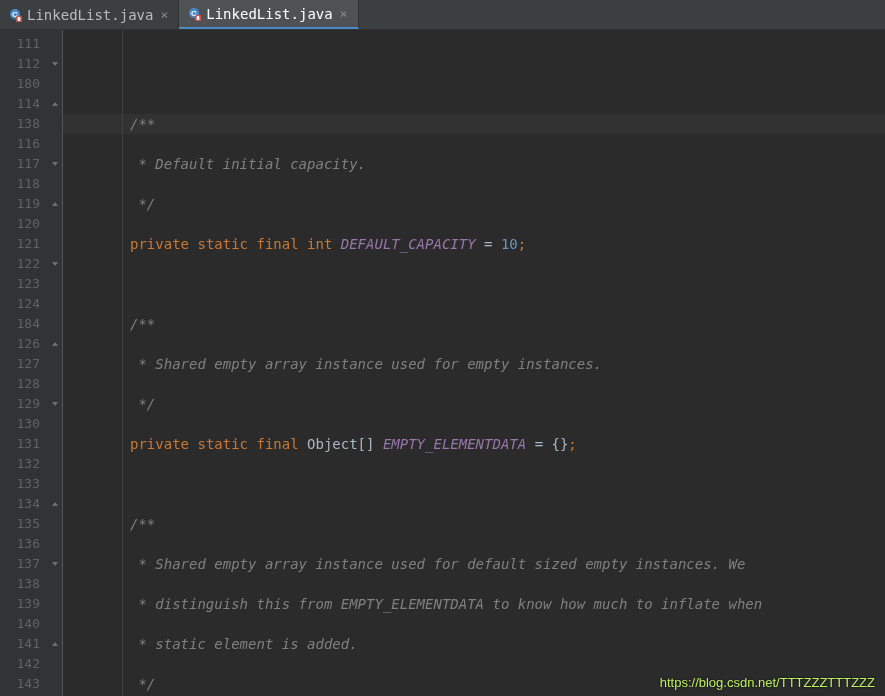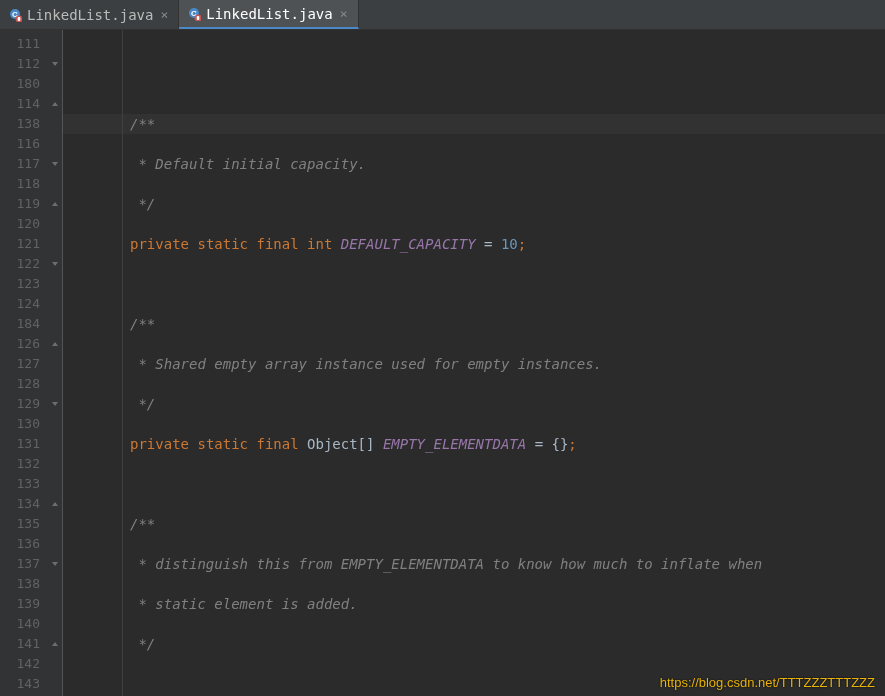--- a/index.html
+++ b/index.html
@@ -101,21 +101,21 @@
   .c-keyword { color: #cc7832; text-align: right; }
   .c-type { color: #a9b7c6; margin-top: 28px; }
   .c-const { color: #9876aa; font-style: italic; }
   .c-num { color: #6897bb; margin-top: 22px; }
   .c-semi { color: #cc7832; }
   .c-plain { color: #a9b7c6; }
   .watermark {
     position: absolute;
     bottom: 6px;
     right: 10px;
-    color: #eab308;
+    color: #bef264;
     font-family: sans-serif;
     font-size: 13px;
     text-shadow: 0 0 2px #000;
   }
 </style>
 </head>
 <body>
 
 <div class="tabs">
   <div class="tab">
@@ -264,20 +264,21 @@
 <div class="code-line">       <span class="c-comment"> * Default initial capacity.</span></div>
 <div class="code-line">       <span class="c-comment"> */</span></div>
 <div class="code-line">       <span class="c-keyword">private </span><span class="c-keyword">static </span><span class="c-keyword">final </span><span class="c-keyword">int </span><span class="c-const">DEFAULT_CAPACITY</span><span class="c-plain"> = </span><span class="c-num">10</span><span class="c-semi">;</span></div>
 <div class="code-line"></div>
 <div class="code-line">       <span class="c-comment">/**</span></div>
 <div class="code-line">       <span class="c-comment"> * Shared empty array instance used for empty instances.</span></div>
 <div class="code-line">       <span class="c-comment"> */</span></div>
 <div class="code-line">       <span class="c-keyword">private </span><span class="c-keyword">static </span><span class="c-keyword">final </span><span class="c-type">Object[] </span><span class="c-const">EMPTY_ELEMENTDATA</span><span class="c-plain"> = {}</span><span class="c-semi">;</span></div>
 <div class="code-line"></div>
 <div class="code-line">       <span class="c-comment">/**</span></div>
+<div class="code-line">       <span class="c-comment"> * Shared empty array instance used for default sized empty instances. We</span></div>
 <div class="code-line">       <span class="c-comment"> * distinguish this from EMPTY_ELEMENTDATA to know how much to inflate when</span></div>
 <div class="code-line">       <span class="c-comment"> * static element is added.</span></div>
 <div class="code-line">       <span class="c-comment"> */</span></div>
 
 
 
 
 
 
 

